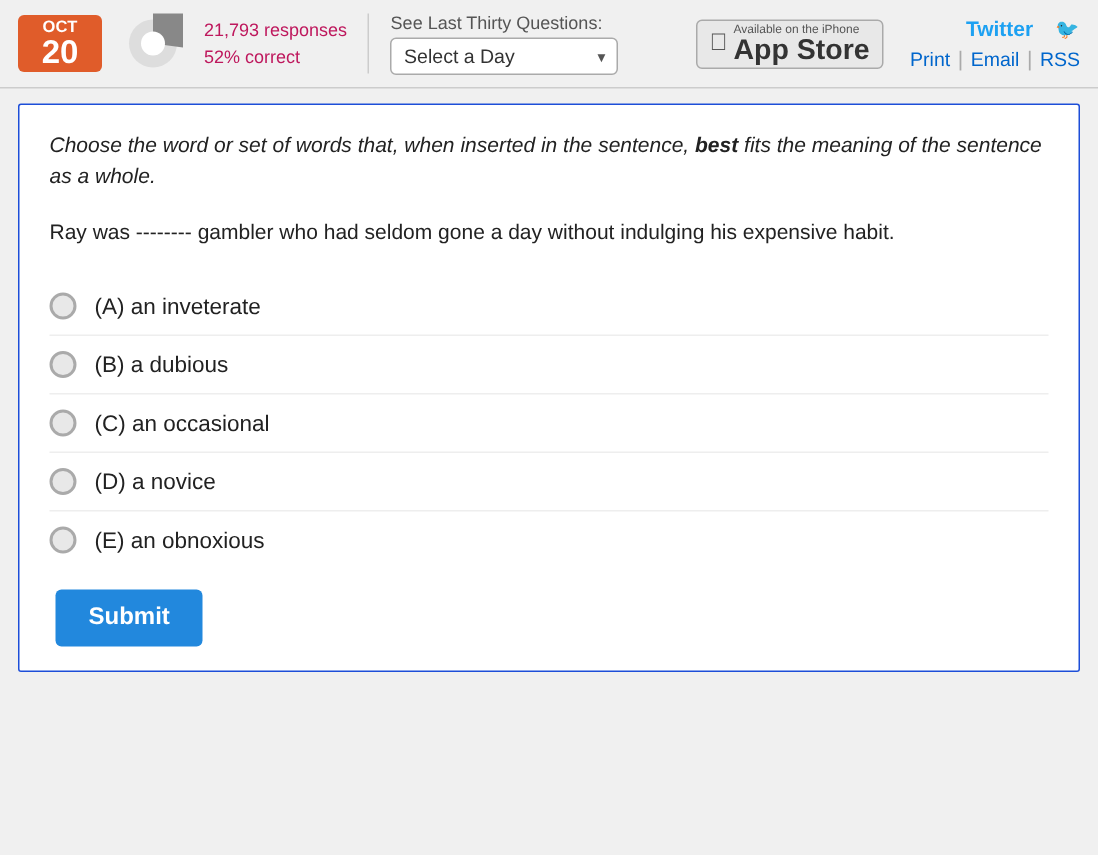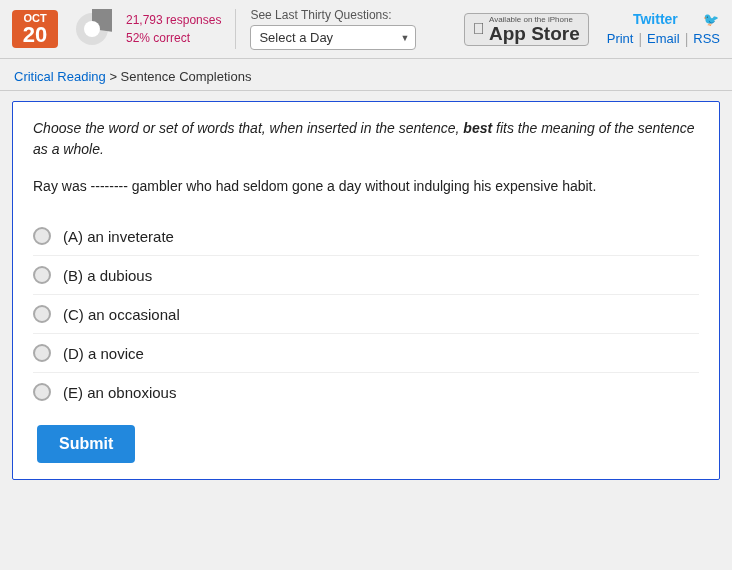--- a/index.html
+++ b/index.html
@@ -24,21 +24,21 @@
       padding: 8px 12px;
       display: flex;
       align-items: center;
       gap: 14px;
     }
     .date-badge {
       background: #e05c2a;
       color: white;
       text-align: center;
       border-radius: 4px;
-      width: 46px;
+      width: 56px;
       padding: 2px 4px;
       line-height: 1.1;
       flex-shrink: 0;
     }
     .date-badge .month {
       font-size: 11px;
       font-weight: bold;
       text-transform: uppercase;
     }
     .date-badge .day {
@@ -82,21 +82,21 @@
     .select-day-wrapper select {
       appearance: none;
       -webkit-appearance: none;
       background: white;
       border: 1px solid #aaa;
       border-radius: 4px;
       padding: 4px 24px 4px 8px;
       font-size: 13px;
       color: #333;
       cursor: pointer;
-      width: 166px;
+      width: 152px;
     }
     .select-day-wrapper::after {
       content: '▼';
       font-size: 9px;
       position: absolute;
       right: 7px;
       top: 50%;
       transform: translateY(-50%);
       pointer-events: none;
       color: #555;
@@ -274,37 +274,34 @@
 
     <a class="app-store-btn" href="#">
       <span class="apple-icon"></span>
       <span>
         <div class="available">Available on the iPhone</div>
         <div class="store-name">App Store</div>
       </span>
     </a>
 
     <div style="display:flex; flex-direction:column; align-items:flex-end; gap:2px; margin-left: 4px;">
-      <div style="display:flex; align-items:center; gap:18px; margin-bottom:2px;">
+      <div style="display:flex; align-items:center; gap:7px; margin-bottom:2px;">
         <a class="twitter-link" href="#">Twitter</a>
         <span class="twitter-bird">🐦</span>
       </div>
-      <div style="display:flex; align-items:flex-start;">
+      <div style="display:flex; align-items:center;">
         <a class="header-link" href="#">Print</a>
         <span class="pipe">|</span>
         <a class="header-link" href="#">Email</a>
         <span class="pipe">|</span>
         <a class="header-link" href="#">RSS</a>
       </div>
     </div>
   </div>
 
-  <div class="breadcrumb">
-    <a href="#">Critical Reading</a><span> &gt; </span><span>Sentence Completions</span>
-  </div>
 
   <div class="main-content">
     
     <p class="instructions">
       <span>Choose the word or set of words that, when inserted in the sentence, </span><strong>best</strong><span> fits the meaning of the sentence as a whole.</span>
     </p>
 
     
     <p class="question-text">Ray was -------- gambler who had seldom gone a day without indulging his expensive habit.</p>
 

